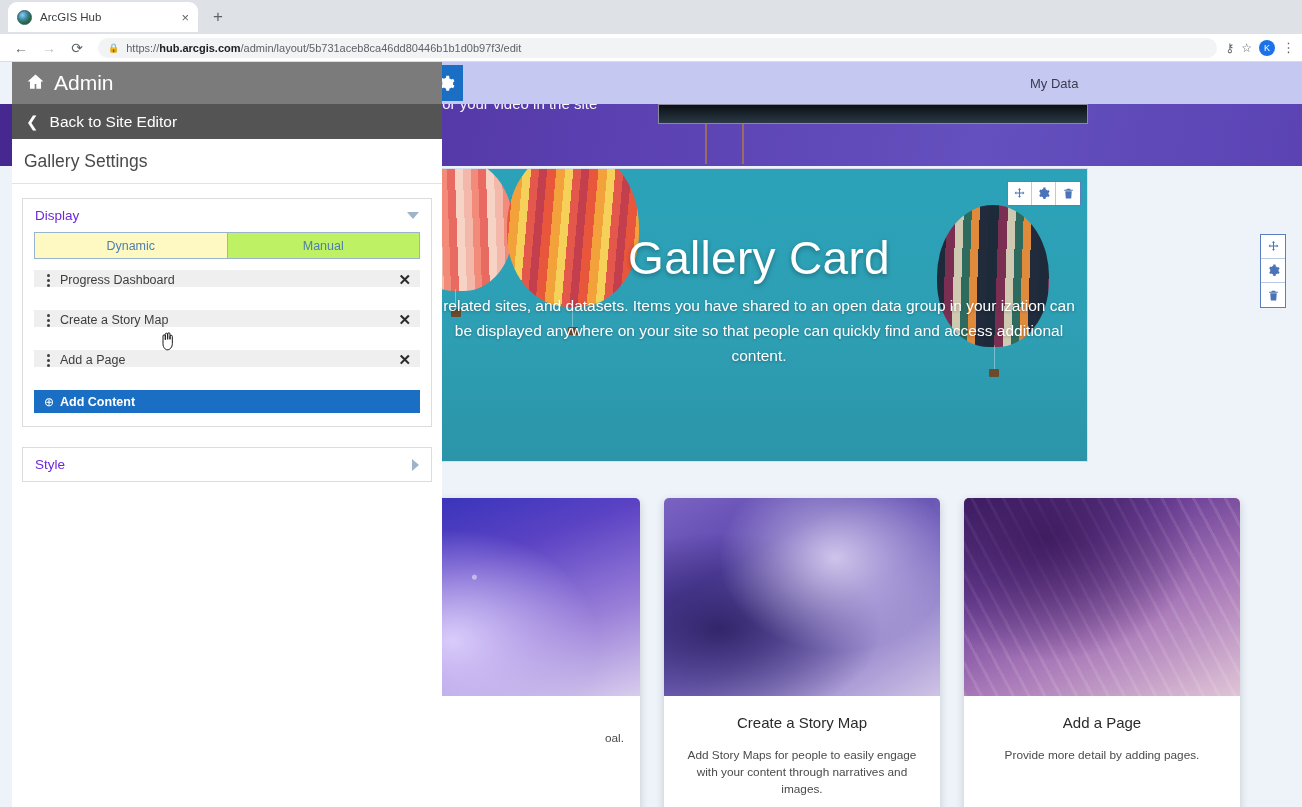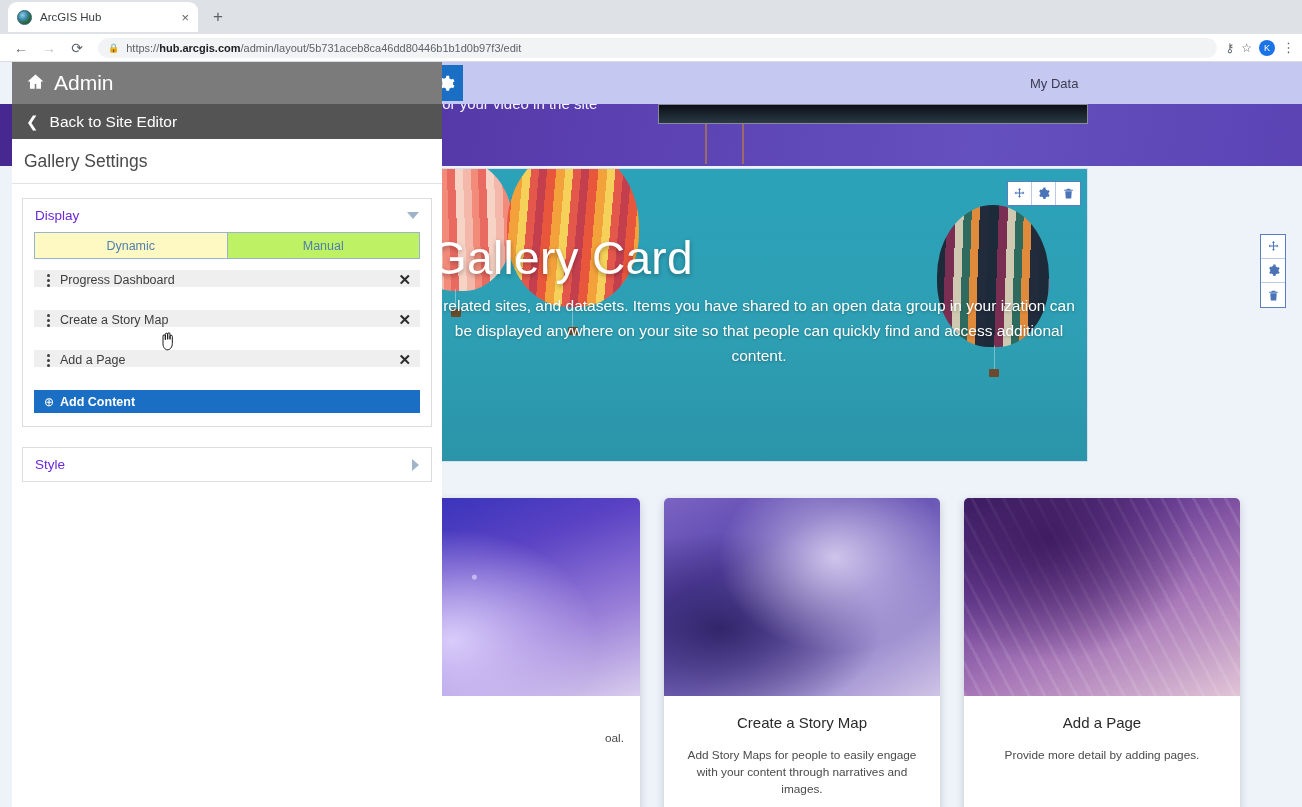--- a/index.html
+++ b/index.html
@@ -122,21 +122,21 @@
       #f4b8ab 0 8px, #f28b7a 8px 15px, #e96a61 15px 23px, #f7d3c6 23px 31px);
   }
   .b-stripes-c {
     background: repeating-linear-gradient(92deg,
       #1d2a3a 0 10px, #7a2f52 10px 19px, #cfc9b2 19px 27px, #2e6b5e 27px 35px, #e08a3c 35px 43px, #222b3c 43px 52px);
   }
   .basket { position: absolute; width: 10px; height: 8px; background: #6b4a2e; border-radius: 1px; }
   .rope { position: absolute; width: 1px; background: rgba(255,255,255,.35); }
 
   .hero-title {
-    position: absolute; left: 0; right: 0; top: 62px; 
+    position: absolute; left: 0; right: 0; top: 62px; text-align: center;
     font-size: 46px; color: #fff; font-weight: 400;
     text-shadow: 0 2px 5px rgba(0,0,0,.32); letter-spacing: .3px;
   }
   .hero-sub {
     position: absolute; left: 0; right: 0; top: 124px; text-align: center;
     font-size: 15.5px; line-height: 25px; color: #fff;
     text-shadow: 0 1px 3px rgba(0,0,0,.3); padding: 0 6px;
   }
 
   .hero-toolbar {

